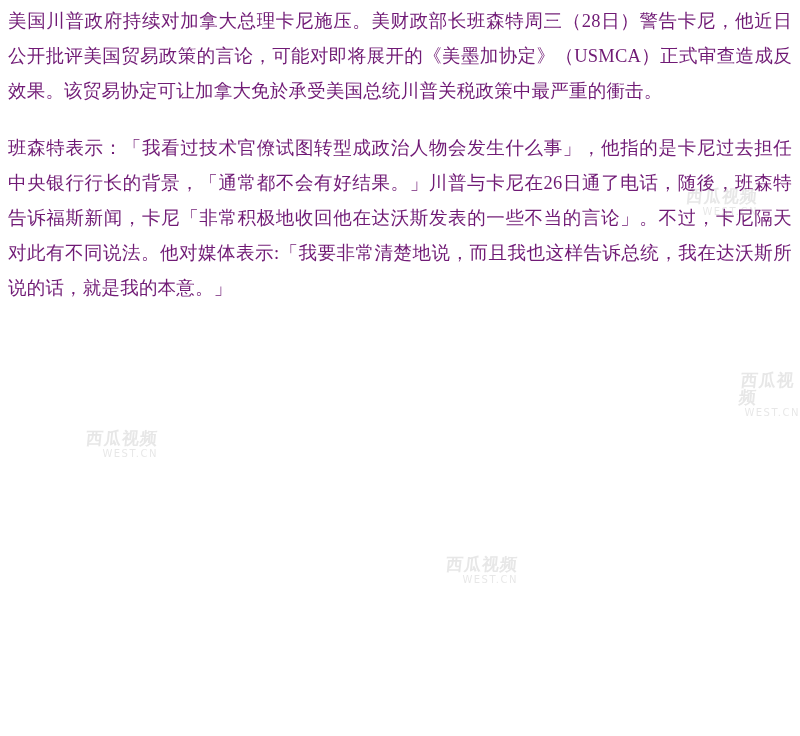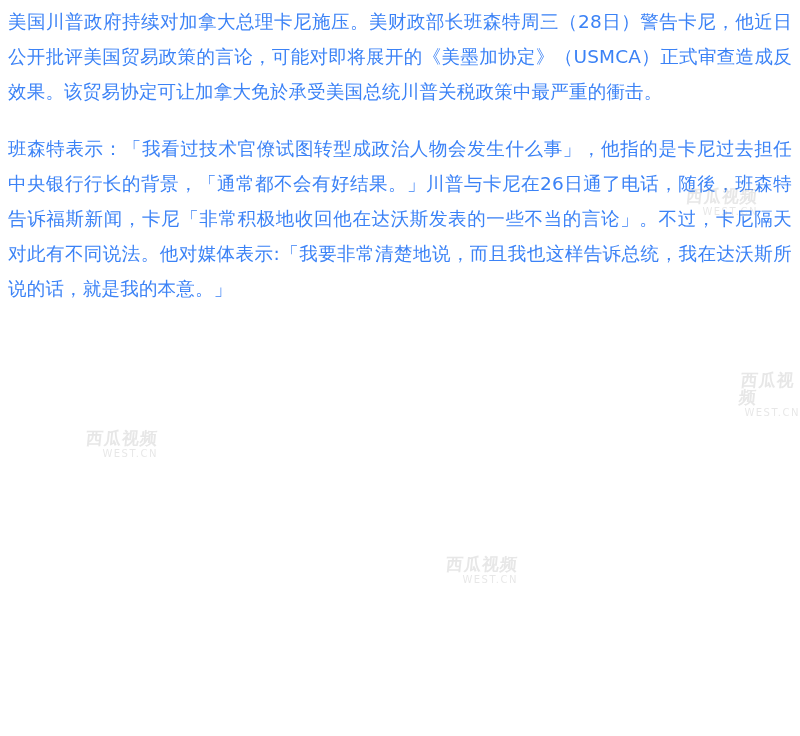--- a/index.html
+++ b/index.html
@@ -21,21 +21,22 @@
     top: 4px;
     width: 784px;
   }
   .para {
     font-size: 18.5px;
     line-height: 35px;
     letter-spacing: 0.2px;
     text-align: justify;
     text-justify: inter-ideograph;
     margin: 0 0 22px 0;
-    color: #3b82f6;
+    color: #701a75;
+    font-family: Liberation Serif, serif;
   }
   .para:last-child {
     margin-bottom: 0;
   }
   
   .wm {
     position: absolute;
     pointer-events: none;
     user-select: none;
     opacity: 0.20;

